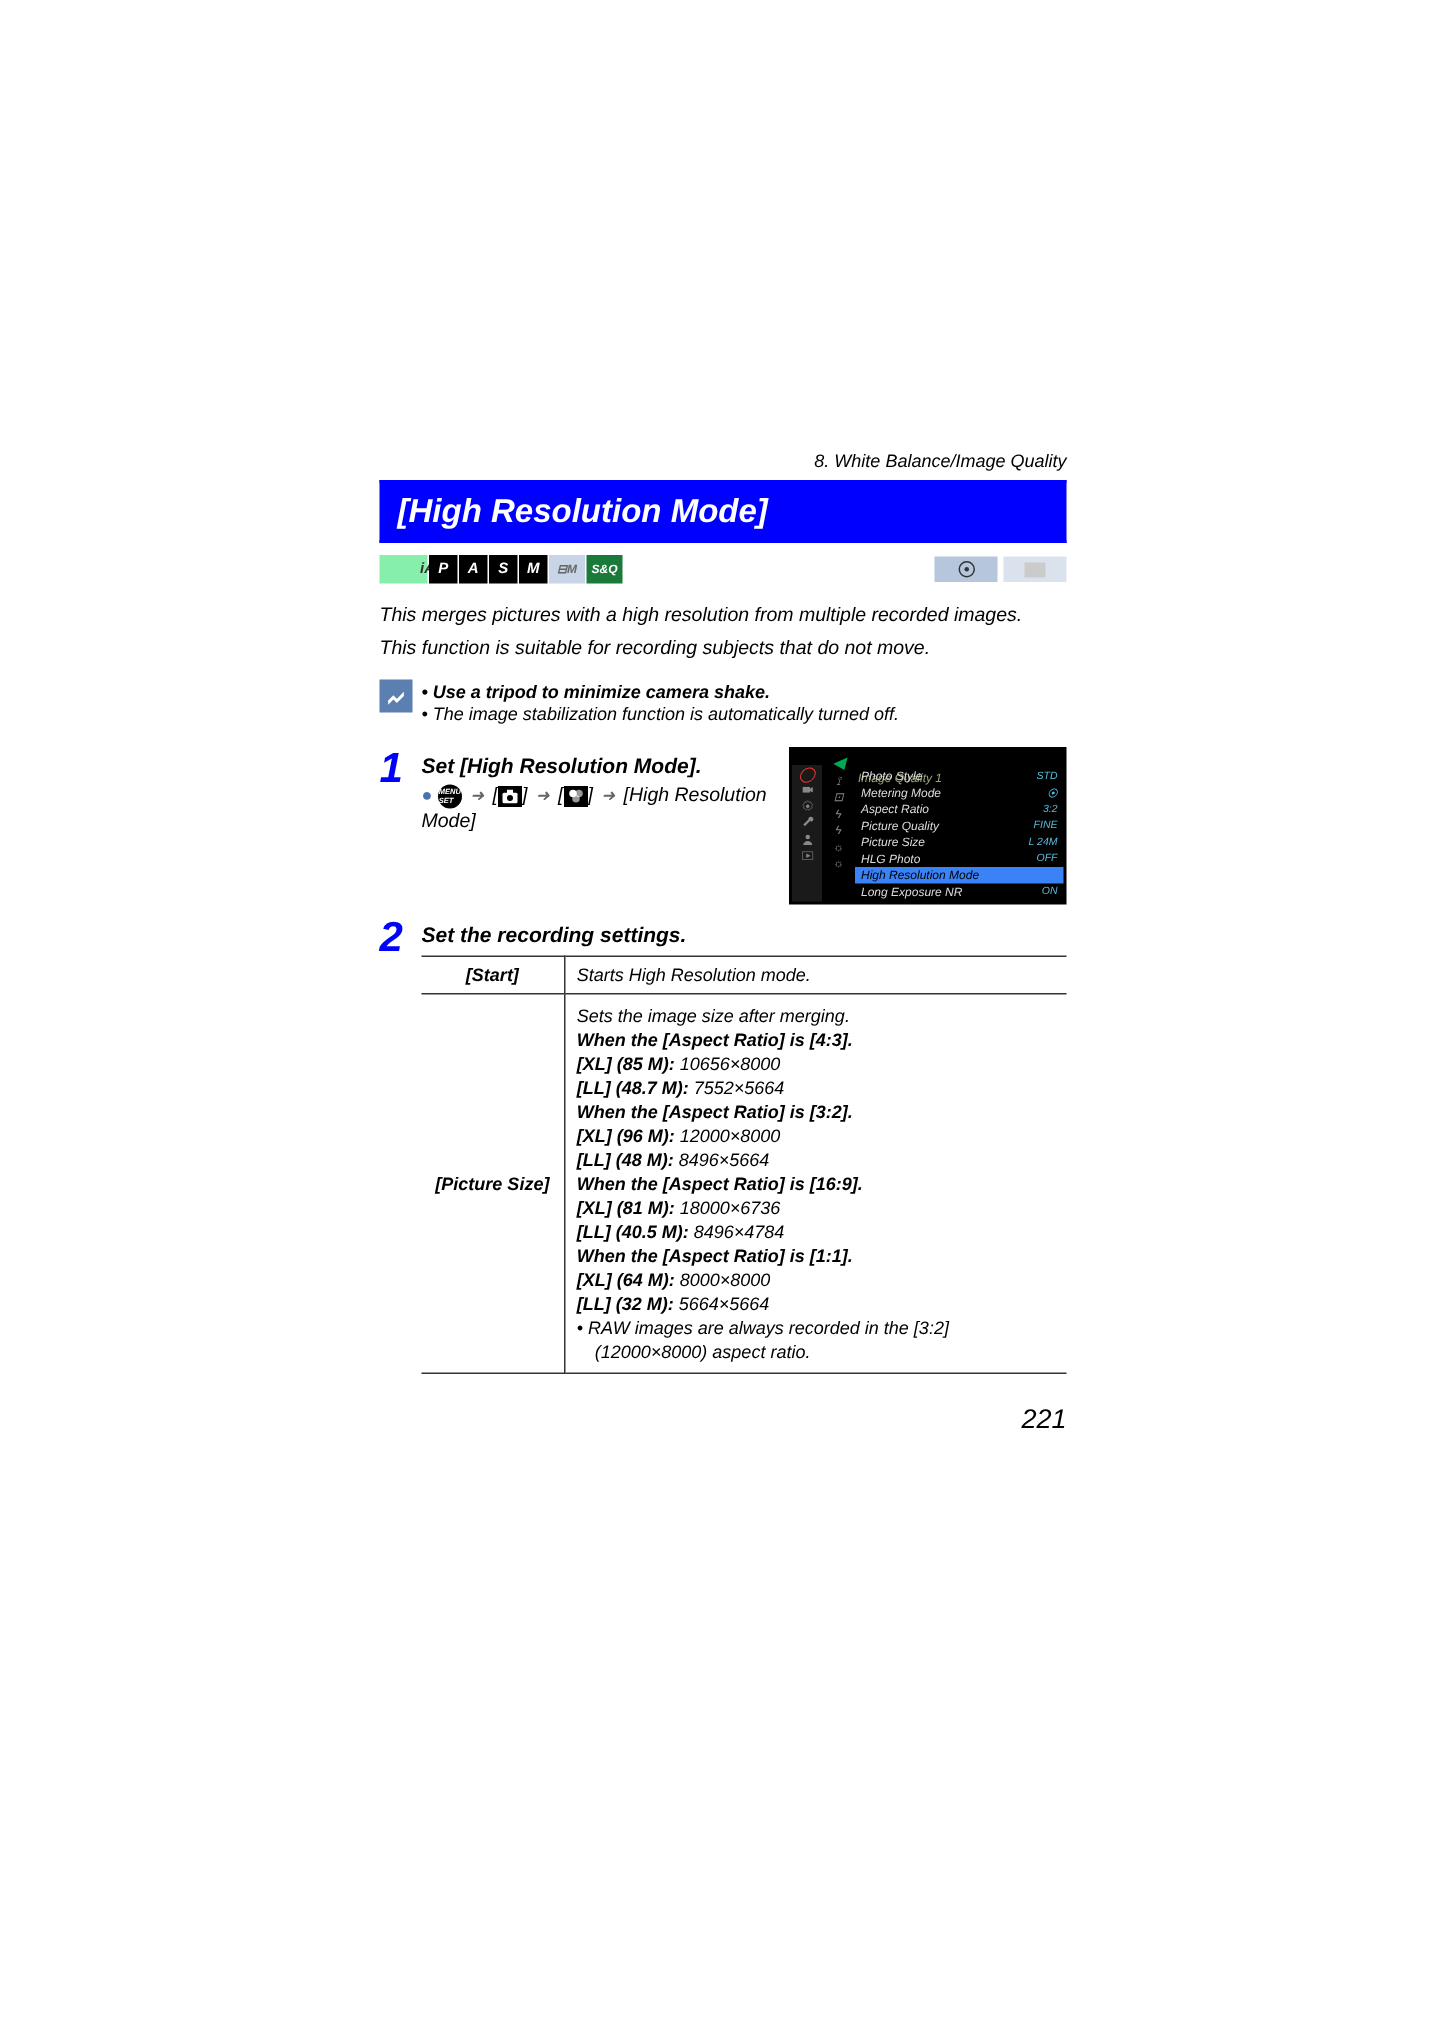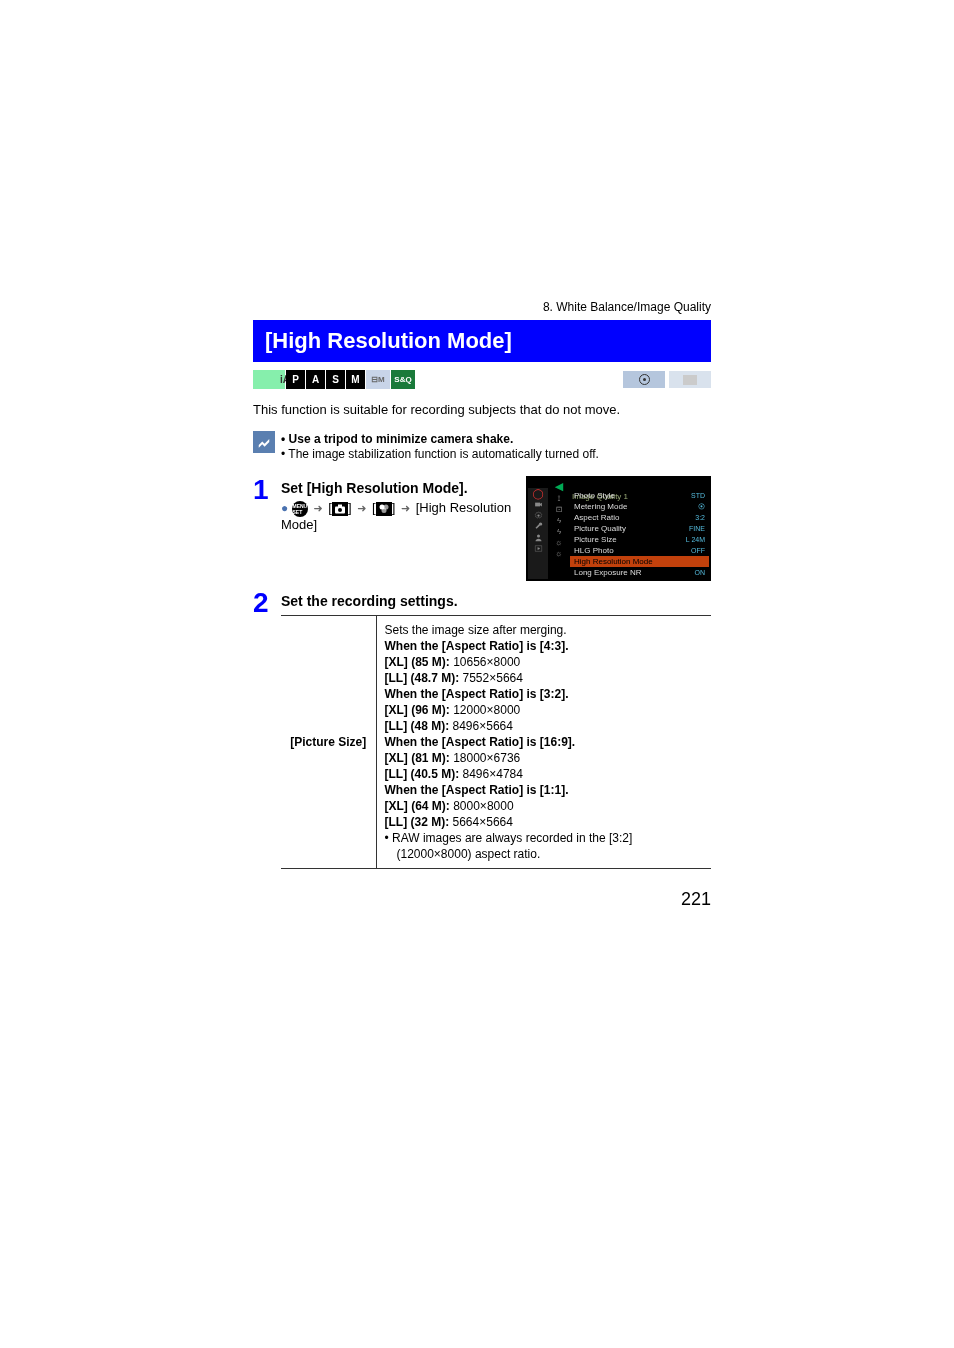--- a/index.html
+++ b/index.html
@@ -4,21 +4,21 @@
   <style>
     * { box-sizing: border-box; }
     body {
       margin: 0;
       padding: 0;
       font-family: Arial, Helvetica, sans-serif;
       background: #fff;
       color: #000;
       width: 954px;
     }
-    .page { padding: 300px 243px 80px 253px; width: 954px; }
+    .page { padding: 300px 243px 80px 253px; width: 954px; font-style: italic; }
     .breadcrumb { text-align: right; font-size: 12px; margin-bottom: 6px; }
     .title-bar { background: #0000ff; color: #fff; font-size: 22px; font-weight: bold; padding: 6px 12px; border-top: 2px solid #0000ff; border-bottom: 2px solid #0000ff; }
     .mode-row { display: flex; justify-content: space-between; align-items: center; margin-top: 8px; margin-bottom: 12px; }
     .mode-dials { display: flex; gap: 1px; align-items: center; }
     .dial { width: 19px; height: 19px; display: flex; align-items: center; justify-content: center; font-size: 10px; font-weight: bold; }
     .dial.ia { background: #86efac; color: #333; padding-left: 32px; }
     .dial.p, .dial.a, .dial.s, .dial.m { background: #000; color: #fff; }
     .dial.mv { background: #c8d4e8; color: #666; width: 24px; font-size: 8px; }
     .dial.sq { background: #1a7a3a; color: #fff; width: 24px; font-size: 8px; }
     .media-icons { display: flex; gap: 4px; }
@@ -43,21 +43,21 @@
     .ms-header { position: absolute; top: 16px; left: 46px; color: #9a7; font-size: 8px; }
     .ms-left1 { position:absolute; left:2px; top:12px; width:20px; bottom:2px; background:#1a1a1a; }
     .ms-left1-item { width:100%; height:11px; display:flex; align-items:center; justify-content:center; }
     .ms-left1-item.red { color:#e33; font-size:10px; }
     .ms-left1-item svg { width:9px; height:9px; }
     .ms-left2 { position:absolute; left:24px; top:4px; width:18px; bottom:2px; background:#000; }
     .ms-left2-arrow { color:#0a5; font-size:11px; text-align:center; }
     .ms-left2-item { width:100%; height:11px; display:flex; align-items:center; justify-content:center; color:#888; font-size:8px; }
     .ms-main { position:absolute; left:44px; right:2px; top:14px; bottom:2px; }
     .ms-row { display:flex; justify-content:space-between; align-items:center; padding:0 4px; height:11px; font-size:8px; color:#ddd; }
-    .ms-row.sel { background:#c2410c; color:#000; }
+    .ms-row.sel { background:#3b82f6; color:#000; }
     .ms-val { color:#5bd; font-size:7px; }
     .ms-row.sel .ms-val { color:#000; }
     table.settings { border-collapse: collapse; width: 100%; margin-top: 6px; font-size: 12px; }
     table.settings td { border-top: 1px solid #333; border-bottom: 1px solid #333; padding: 5px 8px; vertical-align: middle; }
     table.settings td.label { font-weight: bold; text-align: center; white-space: nowrap; width: 95px; border-right:1px solid #333;}
     table.settings td.content div { margin: 2px 0; }
     .page-num { text-align: right; font-size: 18px; margin-top: 20px; }
     .menu-btn { width:16px; height:16px; background:#000; border-radius:50%; display:inline-flex; align-items:center; justify-content:center; color:#fff; font-size:5px; font-weight:bold; vertical-align:middle; }
     .cam-btn, .qual-btn { width:16px; height:14px; background:#000; display:inline-flex; align-items:center; justify-content:center; vertical-align:middle; }
     .arrow { display:inline-block; color:#666; margin:0 2px; font-size:11px; vertical-align:middle; }
@@ -85,20 +85,21 @@
       <div class="media-box">
           <span class="circ-icon"></span>
         </div>
       <div class="media-box dim">
           <span class="vid-icon"></span>
         </div>
     </div>
   </div>
 
   <div class="intro">
+    <p>This merges pictures with a high resolution from multiple recorded images.</p>
     <p>This function is suitable for recording subjects that do not move.</p>
   </div>
 
   <div class="note-box">
     <div class="note-icon">
       <svg viewBox="0 0 24 24" fill="#fff">
           <path d="M3 17l6-6 4 4 8-8v5l-8 8-4-4-6 6z"></path>
         </svg>
     </div>
     <div class="note-content">
@@ -218,20 +219,24 @@
     </div>
   </div>
 
   <div class="step">
     <div class="step-num">2</div>
     <div class="step-body">
       <div class="step-title">Set the recording settings.</div>
 
       <table class="settings">
         <tbody>
+            <tr>
+          <td class="label">[Start]</td>
+          <td class="content">Starts High Resolution mode.</td>
+        </tr>
         <tr>
           <td class="label">[Picture Size]</td>
           <td class="content">
             <div>Sets the image size after merging.</div>
             <div><strong>When the [Aspect Ratio] is [4:3].</strong></div>
             <div><strong>[XL] (85 M): </strong><span>10656×8000</span></div>
             <div><strong>[LL] (48.7 M): </strong><span>7552×5664</span></div>
             <div><strong>When the [Aspect Ratio] is [3:2].</strong></div>
             <div><strong>[XL] (96 M): </strong><span>12000×8000</span></div>
             <div><strong>[LL] (48 M): </strong><span>8496×5664</span></div>

